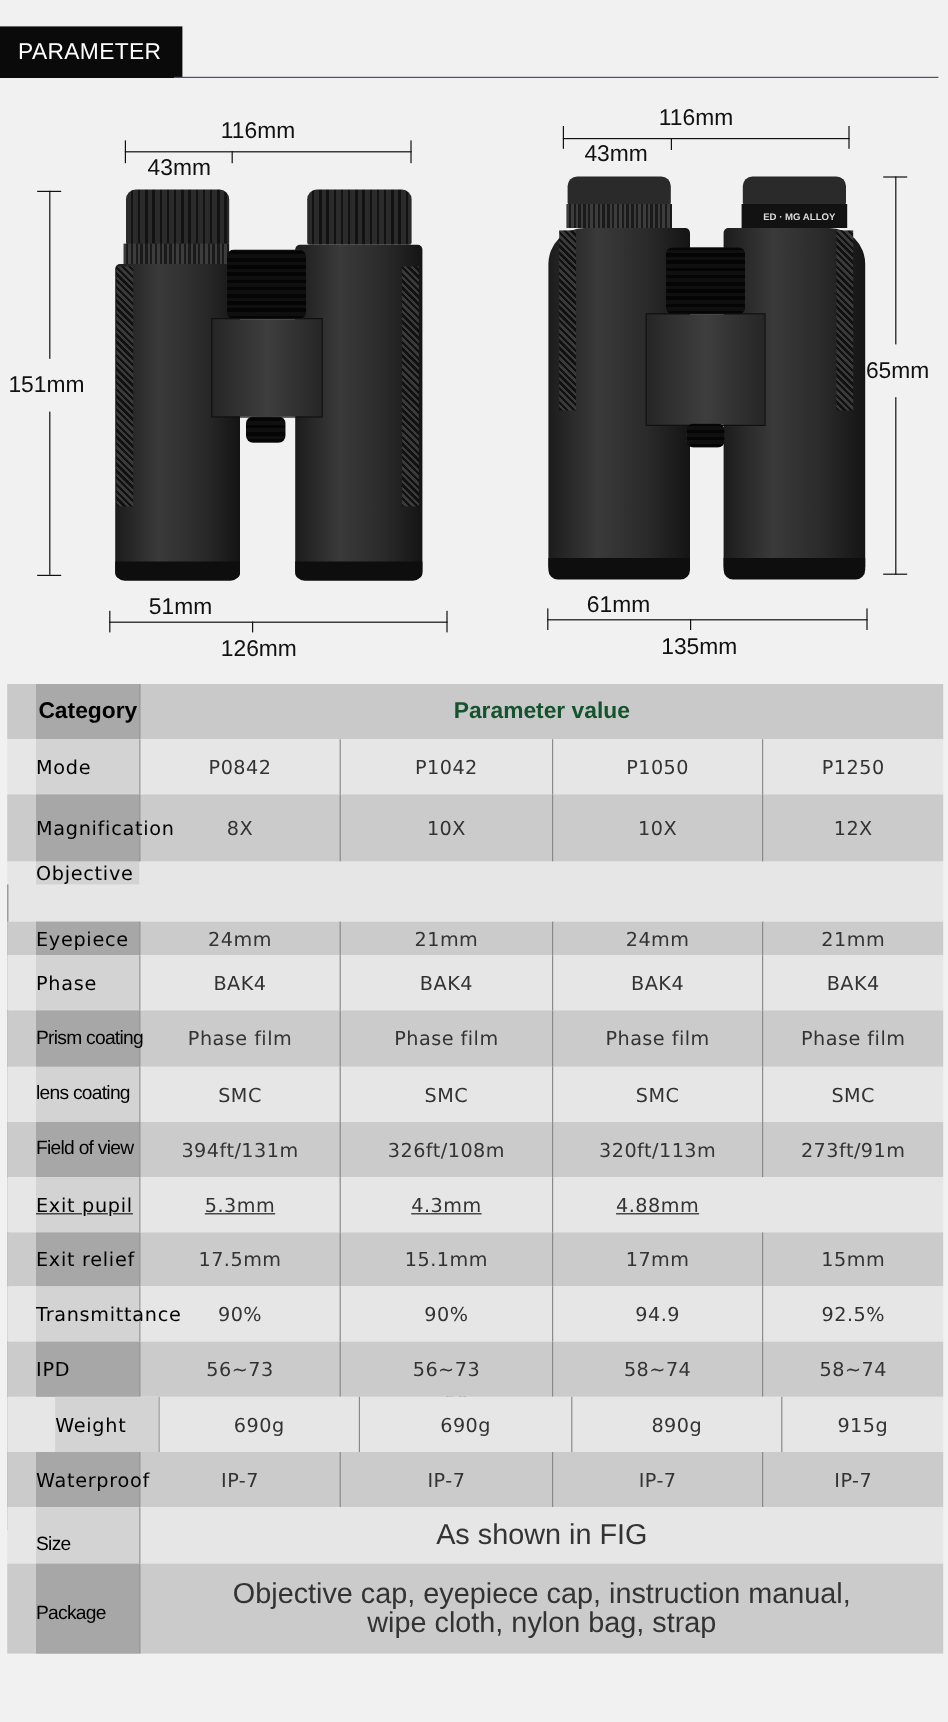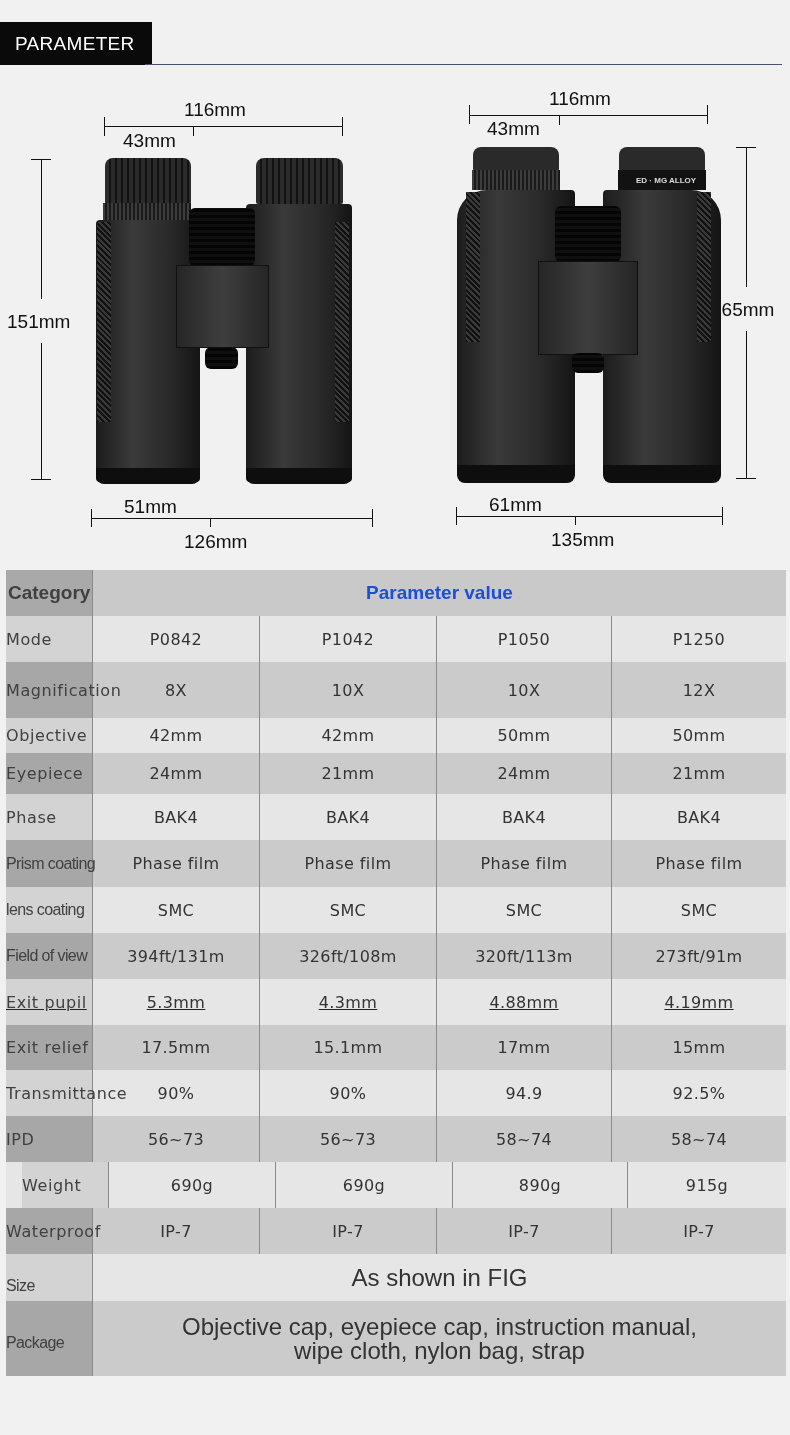--- a/index.html
+++ b/index.html
@@ -61,35 +61,36 @@
 
   
   .table-wrap { position:absolute; left:6px; top:570px; width:780px; }
   .title-bar {
     height:53px; background:#0d0d0d; color:#fff;
     font-family:"Liberation Sans", sans-serif; font-weight:bold; font-size:29px;
     display:flex; align-items:center; justify-content:center; letter-spacing:0.5px;
   }
   .row { display:flex; position:relative; }
   .cat {
-    width:86px; flex:none; font-size:16px; color:#404040;
+    width:86px; flex:none; font-size:16px; color:#000000;
     display:flex; align-items:center; white-space:nowrap; overflow:visible; z-index:2;
     letter-spacing:0.6px;
+    margin-left:24px;
   }
   .cell {
     flex:1; display:flex; align-items:center; justify-content:center;
     font-size:16px; color:#333; border-left:1px solid #8a8a8a; letter-spacing:0.4px;
   }
   .row.light { background:#e6e6e6; }
   .row.dark { background:#cbcbcb; }
   .row.light .cat { background:#d3d3d3; }
   .row.dark .cat { background:#a7a7a7; }
   .hdr { height:46px; background:#c9c9c9; }
   .hdr .cat { background:#a9a9a9; font-family:"Liberation Sans", sans-serif; font-weight:bold; font-size:19px; letter-spacing:0; }
-  .hdr .span { flex:1; display:flex; align-items:center; justify-content:center; font-family:"Liberation Sans", sans-serif; font-weight:bold; font-size:19px; color:#1d4ed8; border-left:1px solid #8a8a8a; }
+  .hdr .span { flex:1; display:flex; align-items:center; justify-content:center; font-family:"Liberation Sans", sans-serif; font-weight:bold; font-size:19px; color:#14532d; border-left:1px solid #8a8a8a; }
   .c1 { flex:0 0 167px; }
   .c2 { flex:0 0 177px; }
   .c3 { flex:0 0 175px; }
   .c4 { flex:1; }
   .cat-cond { font-family:Liberation Sans, sans-serif; letter-spacing:-0.6px; font-size:16px; }
   .full {
     flex:1; display:flex; align-items:center; justify-content:center; border-left:1px solid #8a8a8a;
     font-family:"Liberation Sans", sans-serif; font-size:24px; color:#333; text-align:center; line-height:24px;
   }
 </style>
@@ -188,28 +189,28 @@
         <div class="cell c3">P1050</div>
         <div class="cell c4">P1250</div>
       </div>
       <div class="row dark" style="height: 56px;">
         <div class="cat">Magnification</div>
         <div class="cell c1">8X</div>
         <div class="cell c2">10X</div>
         <div class="cell c3">10X</div>
         <div class="cell c4">12X</div>
       </div>
-      <div class="row light" style="height: 35px;">
+      <div class="row light" style="height: 50px; flex-direction: column;">
         <div class="cat">Objective</div>
         <div class="cell c1">42mm</div>
         <div class="cell c2">42mm</div>
         <div class="cell c3">50mm</div>
         <div class="cell c4">50mm</div>
       </div>
-      <div class="row dark" style="height: 41px;">
+      <div class="row dark" style="height: 28px;">
         <div class="cat">Eyepiece</div>
         <div class="cell c1">24mm</div>
         <div class="cell c2">21mm</div>
         <div class="cell c3">24mm</div>
         <div class="cell c4">21mm</div>
       </div>
       <div class="row light" style="height: 46px;">
         <div class="cat">Phase</div>
         <div class="cell c1">BAK4</div>
         <div class="cell c2">BAK4</div>
@@ -235,21 +236,20 @@
         <div class="cell c1">394ft/131m</div>
         <div class="cell c2">326ft/108m</div>
         <div class="cell c3">320ft/113m</div>
         <div class="cell c4">273ft/91m</div>
       </div>
       <div class="row light" style="height: 46px; text-decoration: underline;">
         <div class="cat">Exit pupil</div>
         <div class="cell c1">5.3mm</div>
         <div class="cell c2">4.3mm</div>
         <div class="cell c3">4.88mm</div>
-        <div class="cell c4">4.19mm</div>
       </div>
       <div class="row dark" style="height: 45px;">
         <div class="cat">Exit relief</div>
         <div class="cell c1">17.5mm</div>
         <div class="cell c2">15.1mm</div>
         <div class="cell c3">17mm</div>
         <div class="cell c4">15mm</div>
       </div>
       <div class="row light" style="height: 46px;">
         <div class="cat">Transmittance</div>

